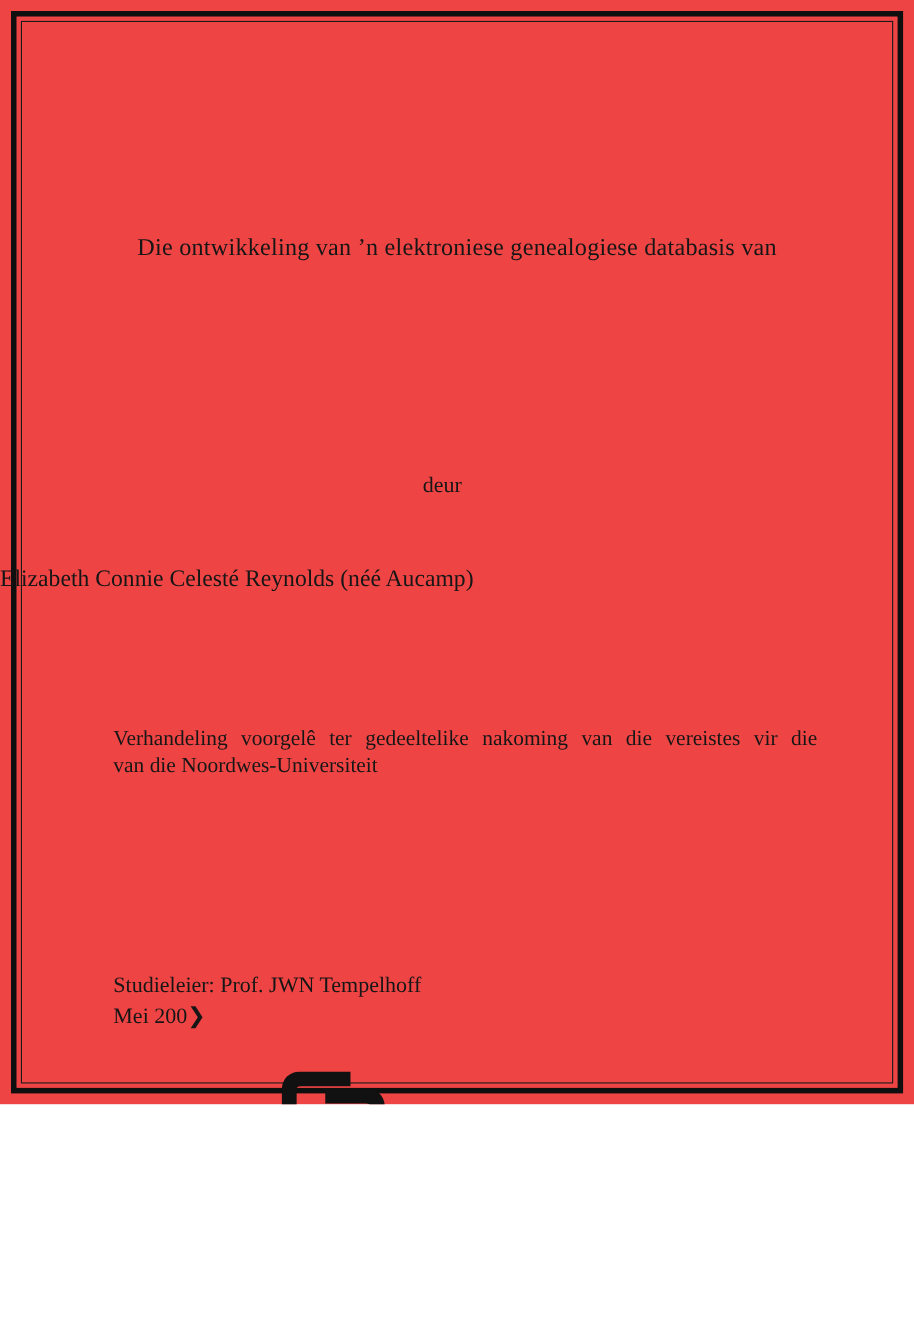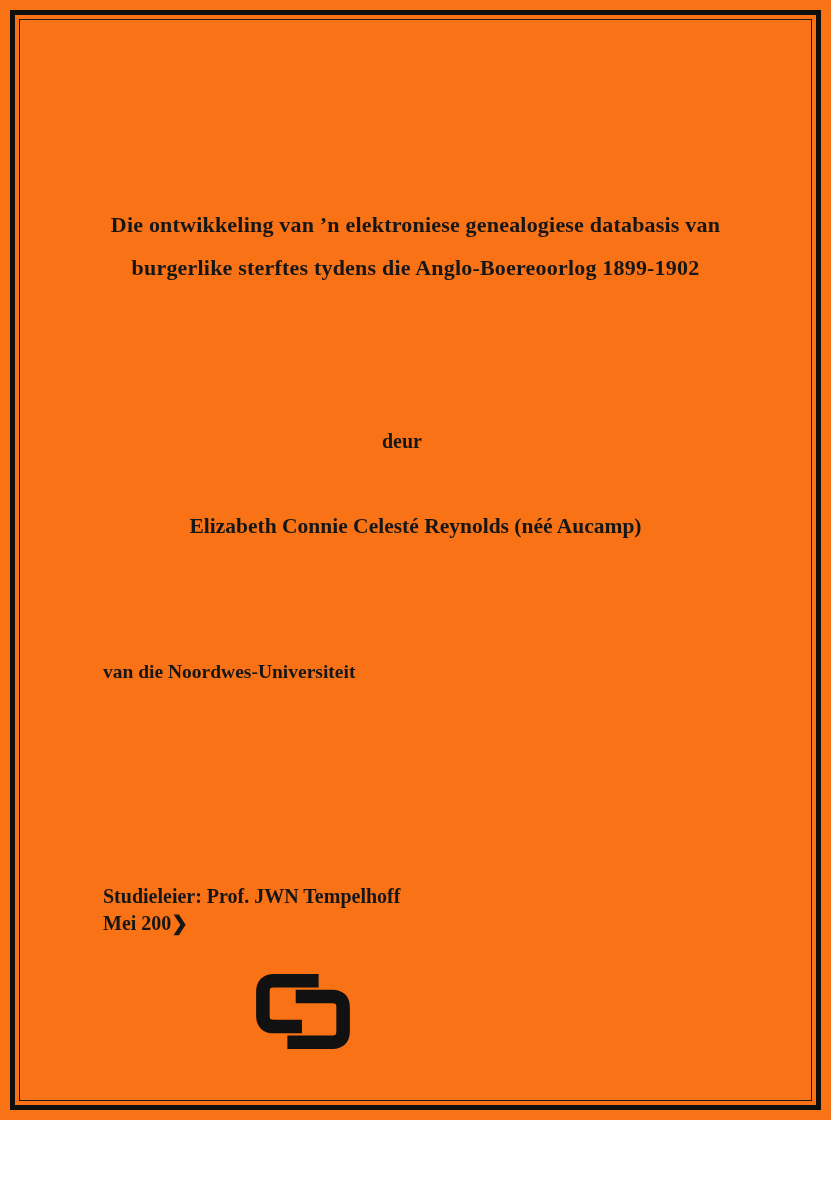--- a/index.html
+++ b/index.html
@@ -3,26 +3,25 @@
 <meta charset="utf-8">
 <style>
   html, body {
     margin: 0;
     padding: 0;
     background: #ffffff;
   }
   .page {
     position: relative;
     width: 831px;
-    height: 1120px;
-    background: #f97316;
+    height: 1004px;
+    background: #ef4444;
     color: #161616;
     font-family: "Liberation Serif", "DejaVu Serif", serif;
     overflow: hidden;
-    font-weight: bold;
   }
   .border-outer {
     position: absolute;
     inset: 10px;
     border: 5px solid #0f0f0f;
     pointer-events: none;
   }
   .border-inner {
     position: absolute;
     inset: 19px;
@@ -45,21 +44,20 @@
     left: 0;
     right: 27px;
     text-align: center;
     font-size: 20px;
   }
   .author {
     position: absolute;
     top: 514px;
     left: 0;
     right: 0;
-    text-align: center;
     font-size: 21.5px;
   }
   .statement {
     position: absolute;
     top: 659px;
     left: 103px;
     width: 640px;
     font-size: 19.5px;
     line-height: 25px;
   }
@@ -114,28 +112,28 @@
 </head>
 <body>
 
 <div class="page">
 
   <div class="border-outer"></div>
   <div class="border-inner"></div>
 
   <div class="title">
     <div>Die ontwikkeling van ’n elektroniese genealogiese databasis van</div>
-    <div>burgerlike sterftes tydens die Anglo-Boereoorlog 1899-1902</div>
   </div>
 
   <div class="byline">deur</div>
 
   <div class="author">Elizabeth Connie Celesté Reynolds (néé Aucamp)</div>
 
   <div class="statement">
+    <div class="st-line1">Verhandeling voorgelê ter gedeeltelike nakoming van die vereistes vir die</div>
     <div class="st-line3">van die Noordwes-Universiteit</div>
   </div>
 
   <div class="supervisor">Studieleier: Prof. JWN Tempelhoff</div>
 
   <div class="date">Mei 200❯</div>
 
   <div class="logo">
     <svg class="logo-mark" width="94" height="75" viewBox="0 0 90 72" aria-hidden="true">
       <path d="M 60 6.5 H 17 Q 6.5 6.5 6.5 17 V 40 Q 6.5 50.5 17 50.5 H 44" fill="none" stroke="#111111" stroke-width="13"></path>

